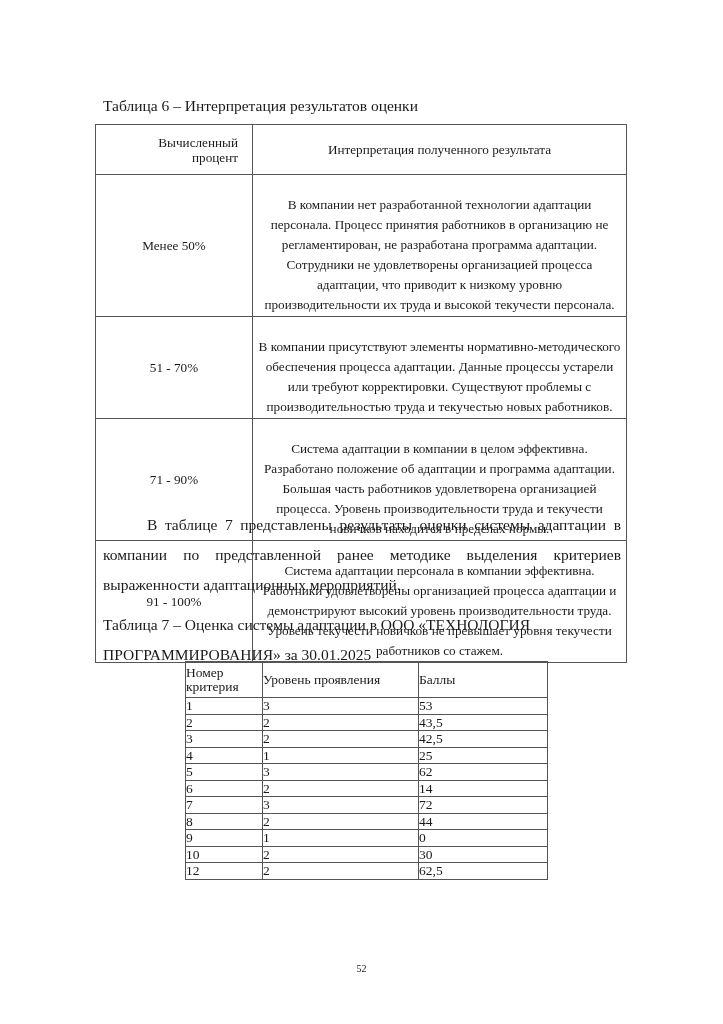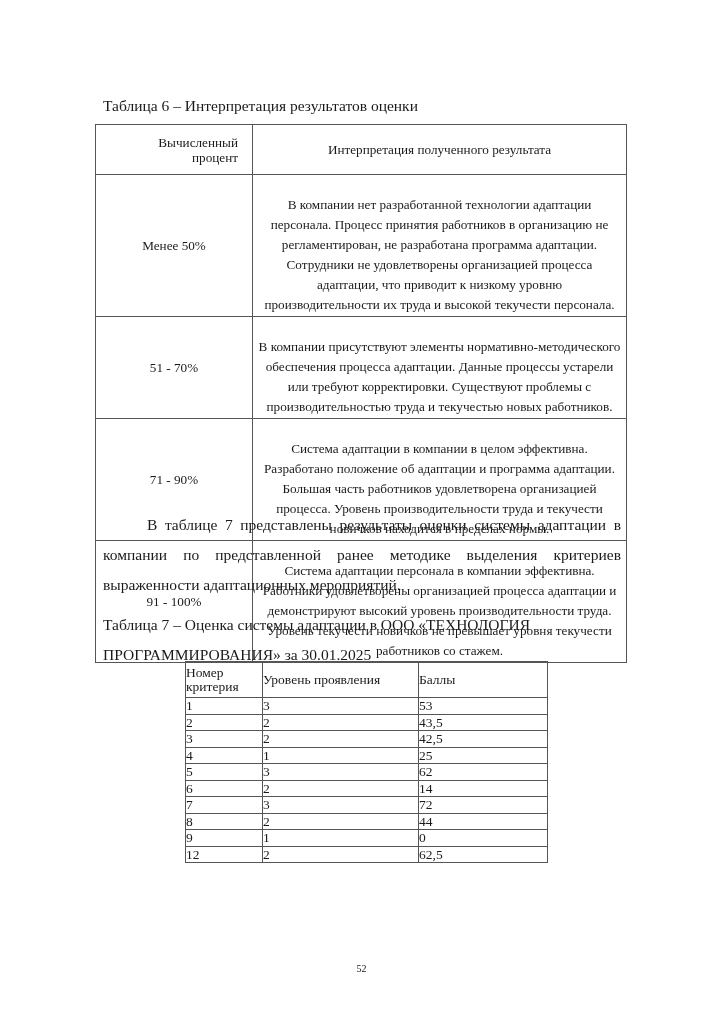--- a/index.html
+++ b/index.html
@@ -107,20 +107,25 @@
         <td>8</td>
         <td>2</td>
         <td>44</td>
       </tr>
       <tr>
         <td>9</td>
         <td>1</td>
         <td>0</td>
       </tr>
       <tr>
+        <td>10</td>
+        <td>2</td>
+        <td>30</td>
+      </tr>
+      <tr>
         <td>12</td>
         <td>2</td>
         <td>62,5</td>
       </tr>
     </tbody>
 </table>
 
 <div class="pagenum">52</div>
 
 </body></html>

